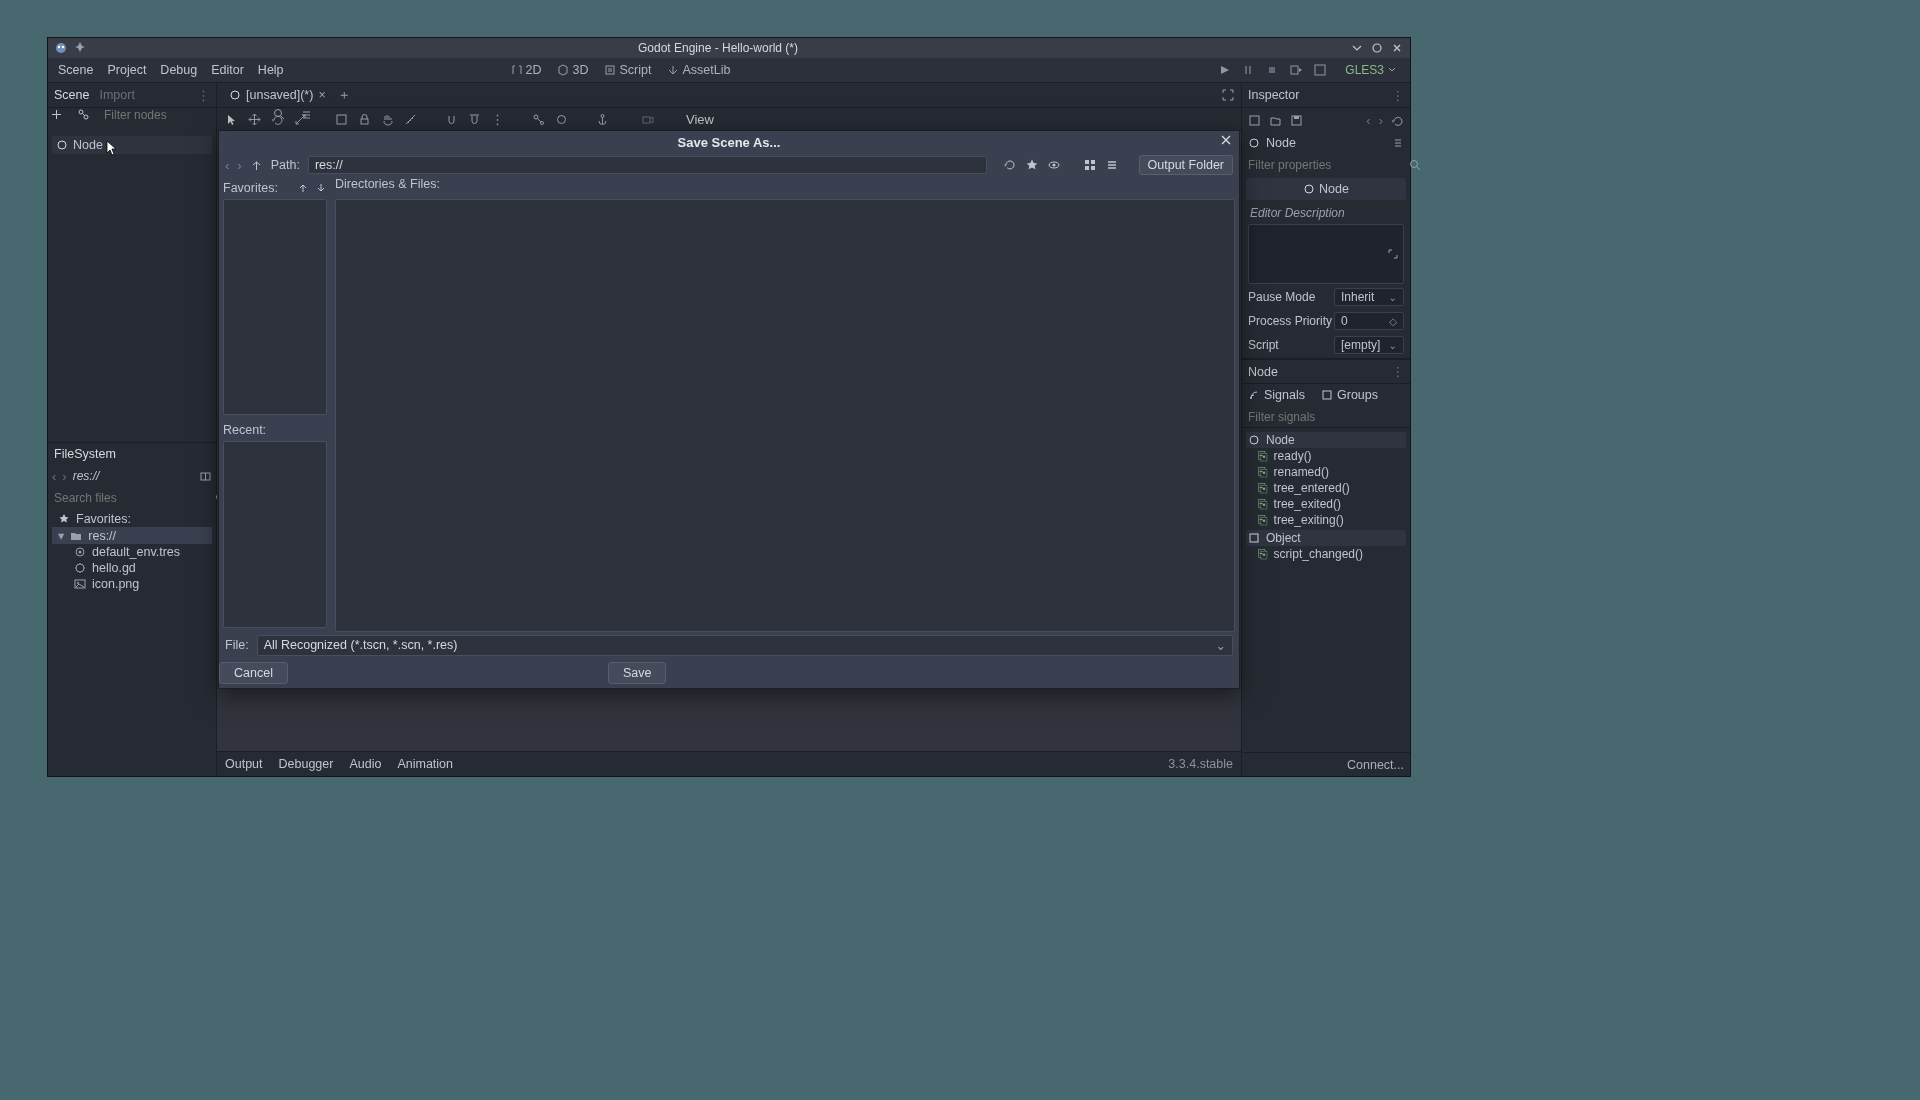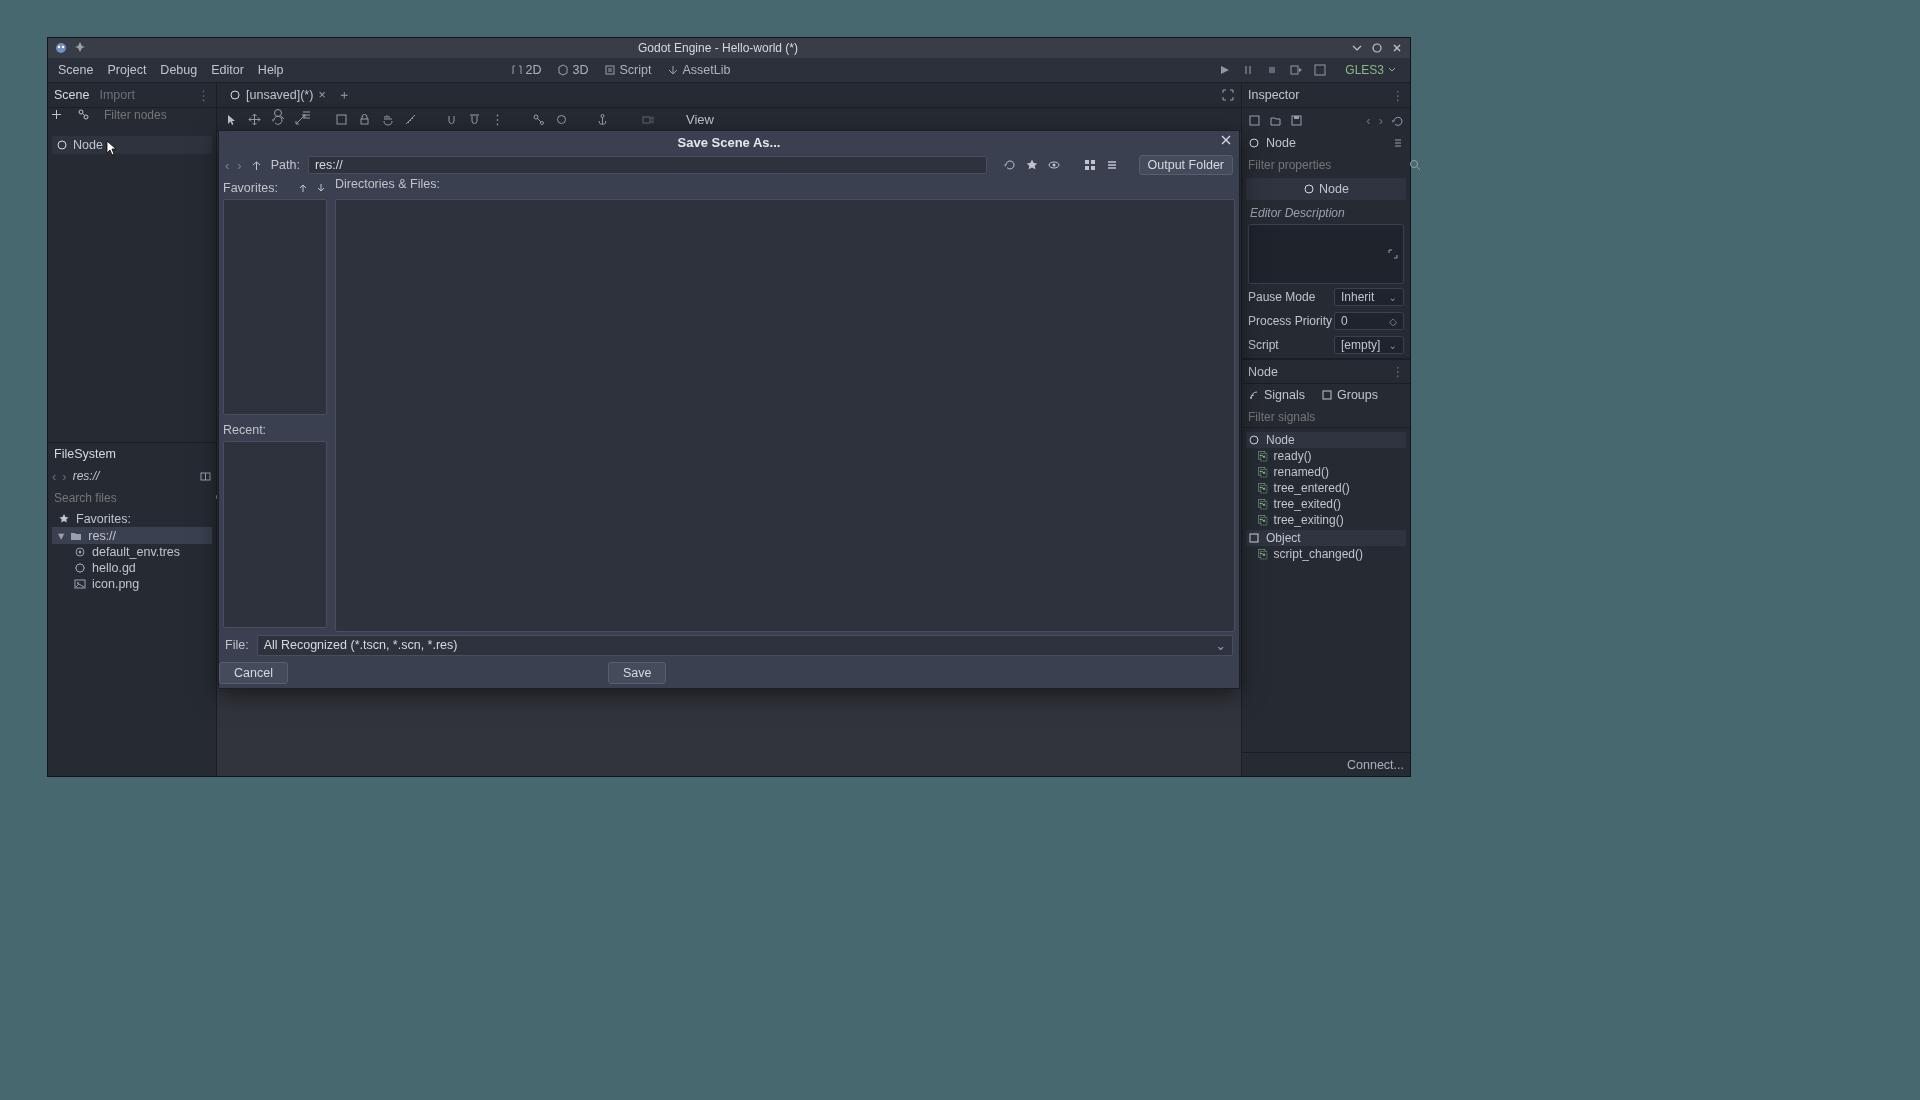--- a/index.html
+++ b/index.html
@@ -473,20 +473,27 @@
             </svg>
           </span>
         <span style="width:12px;"></span>
         <span>View</span>
       </div>
       <div class="viewport">
         <div style="position:absolute; left:14px; top:546px; right:8px; height:4px; background:#4a4f5b; border-radius:2px;">
           <div style="position:absolute; left:320px; width:362px; height:4px; background:#767c8a; border-radius:2px;"></div>
         </div>
       </div>
+      <div class="bottom-panel">
+        <span>Output</span>
+        <span>Debugger</span>
+        <span>Audio</span>
+        <span>Animation</span>
+        <span class="version">3.3.4.stable</span>
+      </div>
     </div>
 
     <div class="right-col">
       <div class="insp-header">
         <span>Inspector</span>
         <span class="dots">⋮</span>
       </div>
       <div class="insp-toolbar">
         <span>
             <svg width="13" height="13">

